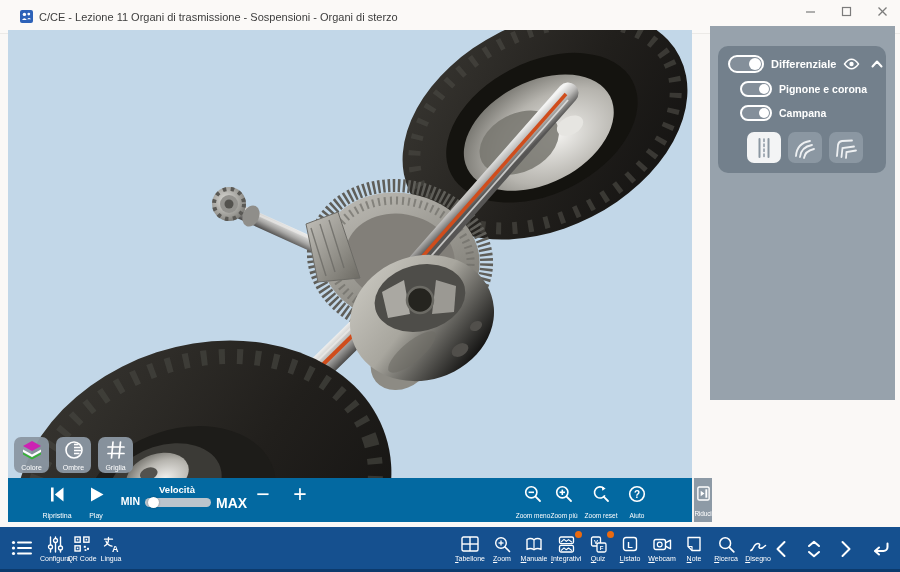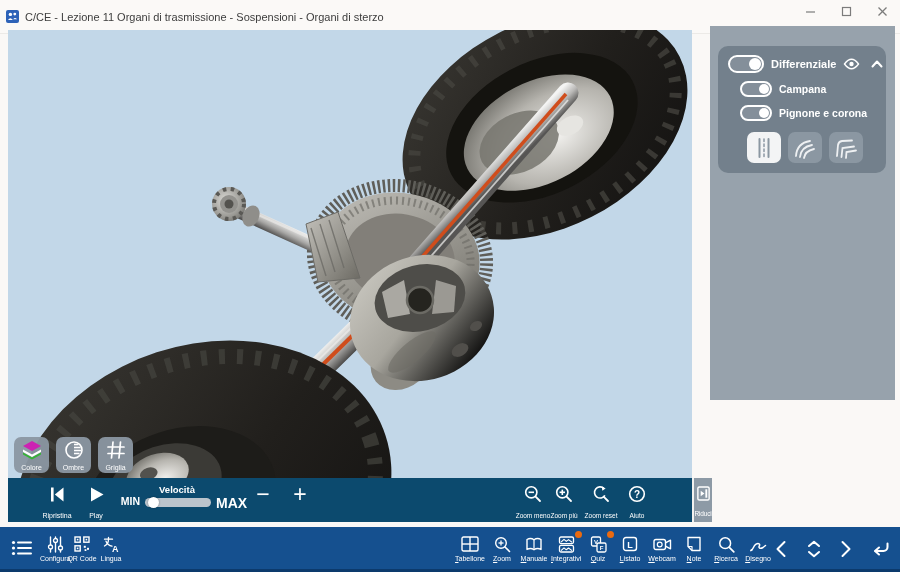--- a/index.html
+++ b/index.html
@@ -1,35 +1,35 @@
 <!DOCTYPE html>
 <html><head>
 <meta charset="utf-8">
 <style>
   html,body{margin:0;padding:0;}
   body{width:900px;height:572px;background:#faf8f6;font-family:"Liberation Sans",sans-serif;
        -webkit-font-smoothing:antialiased;overflow:hidden;position:relative;}
   .abs{position:absolute;}
   
   #titlebar{left:0;top:0;width:900px;height:34px;background:#fbf9f7;border-bottom:1px solid #eceae7;
-            display:flex;align-items:center;padding-left:6px;box-sizing:border-box;position:absolute;}
+            display:flex;align-items:center;padding-left:20px;box-sizing:border-box;position:absolute;}
   #app-icon{width:13px;height:13px;background:#2d62b8;border-radius:2px;margin-right:6px;flex:0 0 auto;
             display:flex;align-items:center;justify-content:center;}
   #window-title{font-size:11px;color:#3d3d3d;white-space:nowrap;}
   #win-controls{position:absolute;right:0;top:0;height:22px;display:flex;}
   .win-btn{width:36px;height:22px;display:flex;align-items:center;justify-content:center;color:#7c7c7c;}
   
   #canvas{left:8px;top:30px;width:684px;height:448px;background:#c2d7e8;overflow:hidden;position:absolute;}
   #view-buttons{position:absolute;left:6px;bottom:5px;display:flex;gap:7px;}
   .view-btn{width:35px;height:36px;background:rgba(139,151,162,.95);border-radius:7px;position:relative;
             color:#fff;cursor:default;}
   .view-btn .vb-icon{position:absolute;top:3px;left:0;right:0;display:flex;justify-content:center;}
   .view-btn .vb-label{position:absolute;bottom:2px;left:0;right:0;text-align:center;font-size:7px;color:#fff;}
   
-  #playbar{left:8px;top:478px;width:684px;height:44px;background:#0c4a6e;position:absolute;color:#fff;}
+  #playbar{left:8px;top:478px;width:684px;height:44px;background:#0369a1;position:absolute;color:#fff;}
   .pb-item{position:absolute;text-align:center;}
   .pb-item .pb-icon{height:20px;display:flex;align-items:center;justify-content:center;}
   .pb-label{font-size:7px;color:#fff;white-space:nowrap;margin-top:2px;}
   #lbl-velocita{left:134px;top:6px;width:70px;text-align:center;font-size:9.5px;font-weight:bold;position:absolute;}
   #lbl-min{left:100px;top:17px;width:32px;text-align:right;font-size:10.5px;font-weight:bold;position:absolute;}
   #lbl-max{left:208px;top:17px;width:40px;text-align:left;font-size:14px;font-weight:bold;position:absolute;}
   #speed-track{left:137px;top:20px;width:66px;height:9px;border-radius:5px;background:#bcc4cc;position:absolute;}
   #speed-knob{position:absolute;left:3px;top:-1px;width:11px;height:11px;border-radius:50%;background:#fff;
               box-shadow:0 0 2px rgba(0,0,0,.4);}
   .pb-sign{position:absolute;top:3px;font-size:23px;font-weight:400;width:26px;text-align:center;}
@@ -349,27 +349,27 @@
         <svg width="12" height="8" viewBox="0 0 12 8">
             <polyline points="1.5,6.5 6,1.5 10.5,6.5" fill="none" stroke="#fff" stroke-width="2" stroke-linecap="round" stroke-linejoin="round"></polyline>
           </svg>
       </span>
     </div>
 
     <div class="lp-row lp-sub">
       <span class="toggle sm">
           <span class="knob"></span>
         </span>
-      <span class="lp-label">Campana</span>
+      <span class="lp-label">Pignone e corona</span>
     </div>
     <div class="lp-row lp-sub">
       <span class="toggle sm">
           <span class="knob"></span>
         </span>
-      <span class="lp-label">Pignone e corona</span>
+      <span class="lp-label">Campana</span>
     </div>
 
     <div id="road-row">
       <div class="road-btn sel">
         <svg width="22" height="22" viewBox="0 0 22 22">
             <g stroke="#8b97a2" stroke-width="2" stroke-linecap="round">
               <line x1="6.5" y1="2" x2="6.5" y2="20"></line>
               <line x1="15.5" y1="2" x2="15.5" y2="20"></line>
               <line x1="11" y1="2" x2="11" y2="20" stroke-width="1.5" stroke-dasharray="2.5 2.5"></line>
             </g>

